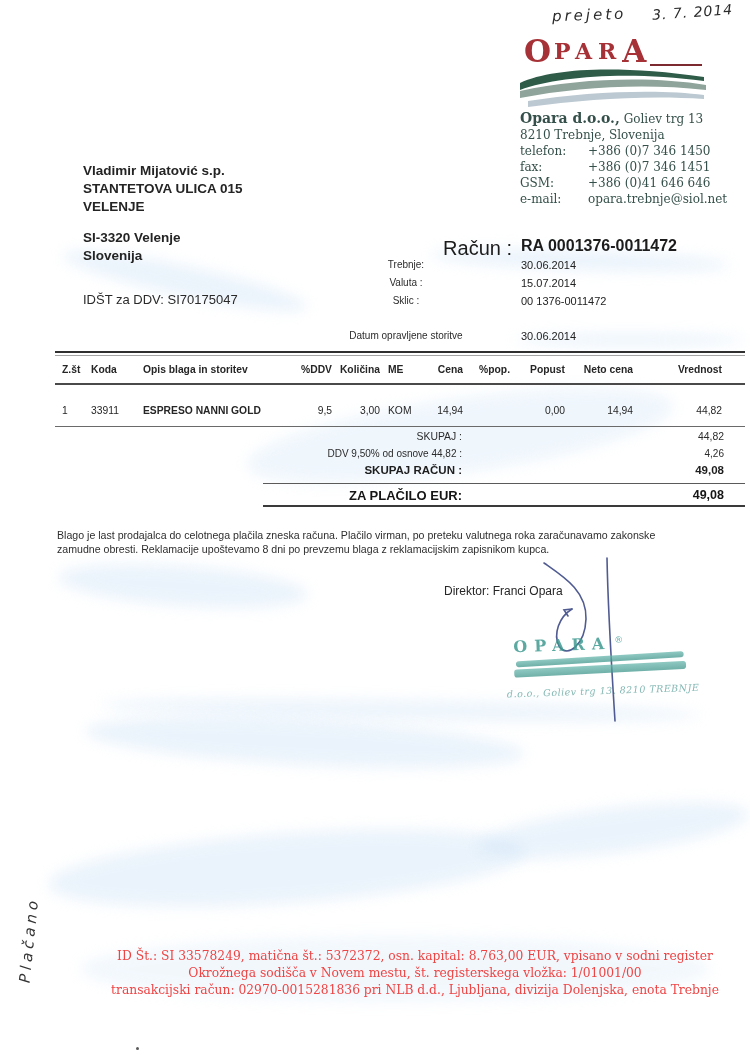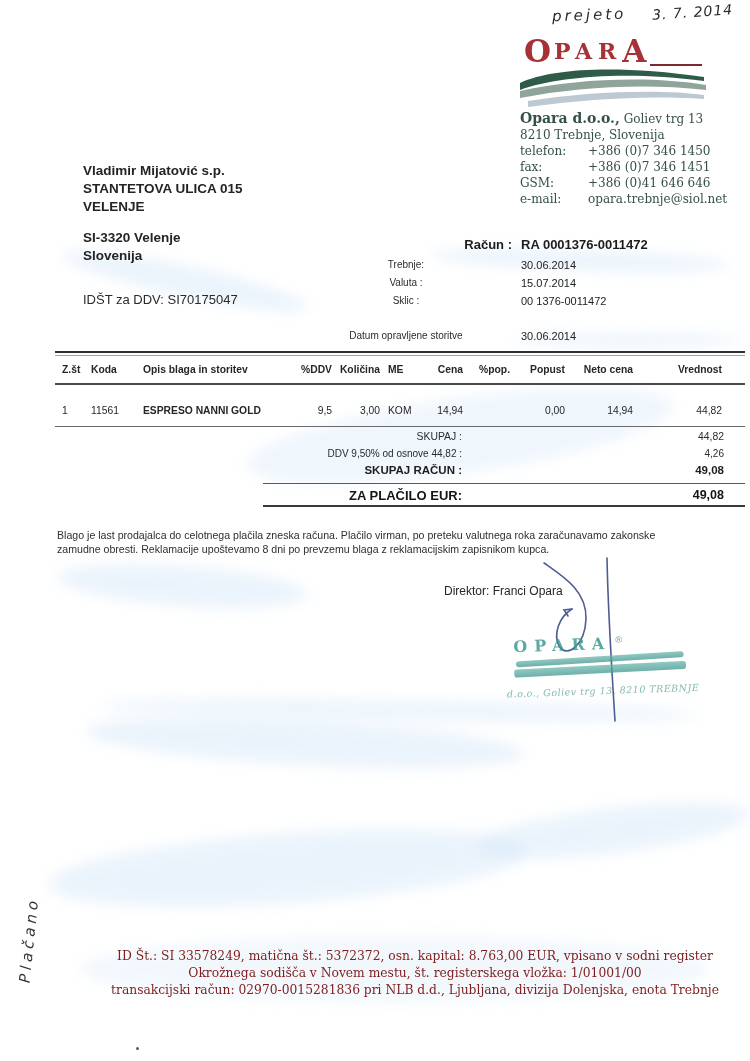--- a/index.html
+++ b/index.html
@@ -25,22 +25,22 @@
   .co-grid{display:grid;grid-template-columns:52px auto;column-gap:16px;}
 
   
   .cust{font-weight:bold;font-size:13.5px;line-height:18px;color:#242424;}
   .idline{font-size:13px;color:#2a2a2a;}
 
   
   .inv-row{position:absolute;display:flex;width:430px;}
   .inv-label{width:212px;text-align:center;font-size:10px;color:#2c2c2c;}
   .inv-value{margin-left:9px;font-size:11px;color:#222;}
-  .inv-title-label{width:212px;text-align:right;font-size:13px;font-weight:bold;color:#1c1c1c;}
-  .inv-title-value{margin-left:9px;font-size:13px;font-weight:bold;color:#1c1c1c;text-align:right;}
+  .inv-title-label{width:212px;text-align:right;font-size:20px;font-weight:normal;color:#1c1c1c;}
+  .inv-title-value{margin-left:9px;font-size:16px;font-weight:bold;color:#1c1c1c;text-align:right;}
 
   
   .tbl-row{display:grid;grid-template-columns:36px 52px 137px 52px 48px 42px 41px 47px 55px 68px 89px;
            font-size:10.3px;color:#262626;}
   .tbl-row > div{overflow:hidden;white-space:nowrap;}
   .hdr{font-weight:bold;font-size:10.3px;}
   .ta-r{text-align:right;}
   .pl{padding-left:8px;}
   .c1{padding-left:7px;}
   .line{position:absolute;background:#3f3f3f;}
@@ -58,21 +58,21 @@
   .stamp{transform:rotate(-2deg);}
   .stamp-name{font-family:"DejaVu Serif",serif;font-weight:bold;font-size:16px;
               letter-spacing:7px;color:rgba(63,154,144,.85);}
   .stamp-reg{font-size:9px;vertical-align:6px;letter-spacing:0;color:rgba(63,154,144,.85);}
   .stamp-bar{background:linear-gradient(180deg,#6ab7ae,#3f968c);border-radius:3px;opacity:.75;}
   .stamp-addr{font-family:"DejaVu Serif",serif;font-style:italic;font-size:9.5px;
               color:rgba(74,150,143,.68);letter-spacing:.5px;white-space:nowrap;}
 
   
   .footer{font-family:"DejaVu Serif",serif;font-size:12.3px;line-height:17px;
-          color:#7f1d1d;text-align:center;}
+          color:#ef4444;text-align:center;}
 </style>
 </head>
 <body>
 
 <div class="page">
 
   <div class="wash" style="left:60px;top:266px;width:250px;height:30px;transform:rotate(12deg);"></div>
   <div class="wash" style="left:430px;top:250px;width:300px;height:20px;transform:rotate(2deg);"></div>
   <div class="wash" style="left:515px;top:334px;width:230px;height:12px;"></div>
   <div class="wash" style="left:245px;top:398px;width:430px;height:75px;transform:rotate(-8deg);opacity:.32;"></div>
@@ -165,21 +165,21 @@
     <div class="pl">ME</div>
     <div class="ta-r">Cena</div>
     <div class="ta-r">%pop.</div>
     <div class="ta-r">Popust</div>
     <div class="ta-r">Neto cena</div>
     <div class="ta-r">Vrednost</div>
   </div>
 
   <div class="abs tbl-row" style="left:55px;top:405px;width:690px;">
     <div class="c1">1</div>
-    <div>11561</div>
+    <div>33911</div>
     <div style="font-weight:bold;">ESPRESO NANNI GOLD</div>
     <div class="ta-r">9,5</div>
     <div class="ta-r">3,00</div>
     <div class="pl">KOM</div>
     <div class="ta-r">14,94</div>
     <div class="ta-r"></div>
     <div class="ta-r">0,00</div>
     <div class="ta-r">14,94</div>
     <div class="ta-r">44,82</div>
   </div>

